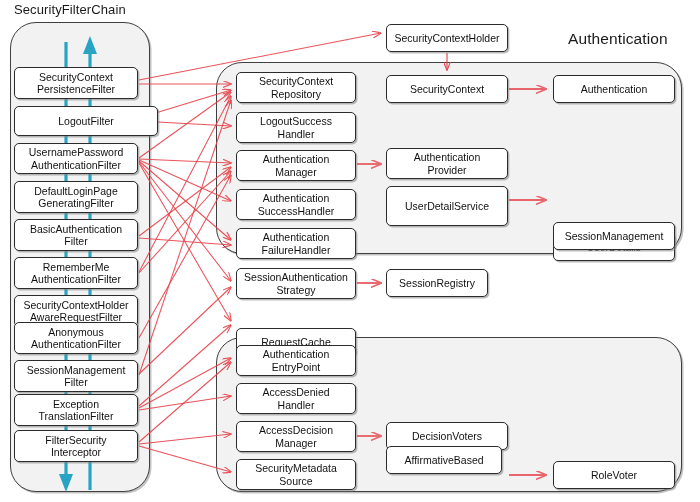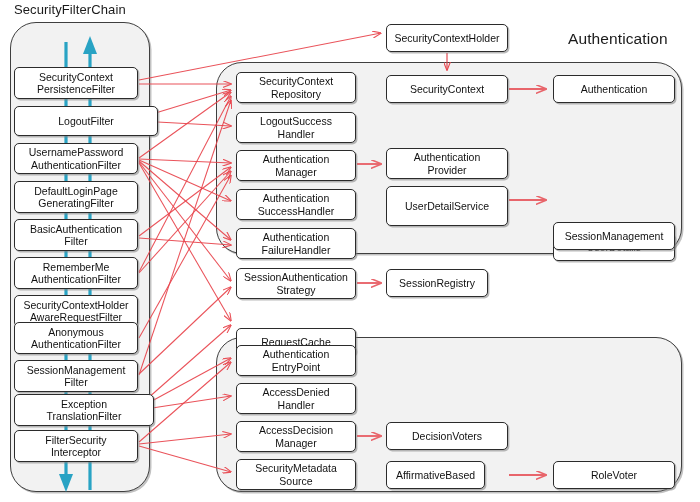--- a/index.html
+++ b/index.html
@@ -147,21 +147,21 @@
       <div class="node" style="left: 14px; top: 219px; width: 124px; height: 32px;">BasicAuthentication
 Filter</div>
       <div class="node" style="left: 14px; top: 257px; width: 124px; height: 32px;">RememberMe
 AuthenticationFilter</div>
       <div class="node" style="left: 14px; top: 295px; width: 124px; height: 32px;">SecurityContextHolder
 AwareRequestFilter</div>
       <div class="node" style="left: 14px; top: 322px; width: 124px; height: 32px;">Anonymous
 AuthenticationFilter</div>
       <div class="node" style="left: 14px; top: 360px; width: 124px; height: 32px;">SessionManagement
 Filter</div>
-      <div class="node" style="left: 14px; top: 394px; width: 140px; height: 32px;">Exception
+      <div class="node" style="left: 14px; top: 394px; width: 124px; height: 32px;">Exception
 TranslationFilter</div>
       <div class="node" style="left: 14px; top: 430px; width: 124px; height: 32px;">FilterSecurity
 Interceptor</div>
       <div class="node" style="left: 236px; top: 72px; width: 120px; height: 31px;">SecurityContext
 Repository</div>
       <div class="node" style="left: 236px; top: 112px; width: 120px; height: 31px;">LogoutSuccess
 Handler</div>
       <div class="node" style="left: 236px; top: 150px; width: 120px; height: 31px;">Authentication
 Manager</div>
       <div class="node" style="left: 236px; top: 189px; width: 120px; height: 31px;">Authentication
@@ -182,17 +182,17 @@
       <div class="node" style="left: 386px; top: 269px; width: 102px; height: 28px;">SessionRegistry</div>
       <div class="node" style="left: 236px; top: 345px; width: 120px; height: 31px;">Authentication
 EntryPoint</div>
       <div class="node" style="left: 236px; top: 383px; width: 120px; height: 31px;">AccessDenied
 Handler</div>
       <div class="node" style="left: 236px; top: 421px; width: 120px; height: 31px;">AccessDecision
 Manager</div>
       <div class="node" style="left: 236px; top: 459px; width: 120px; height: 31px;">SecurityMetadata
 Source</div>
       <div class="node" style="left: 386px; top: 422px; width: 122px; height: 28px;">DecisionVoters</div>
-      <div class="node" style="left: 386px; top: 461px; width: 99px; height: 28px;">AffirmativeBased</div>
+      <div class="node" style="left: 386px; top: 446px; width: 116px; height: 28px;">AffirmativeBased</div>
       <div class="node" style="left: 553px; top: 461px; width: 122px; height: 28px;">RoleVoter</div>
     </div>
 
 </div>
 
 </body></html>

